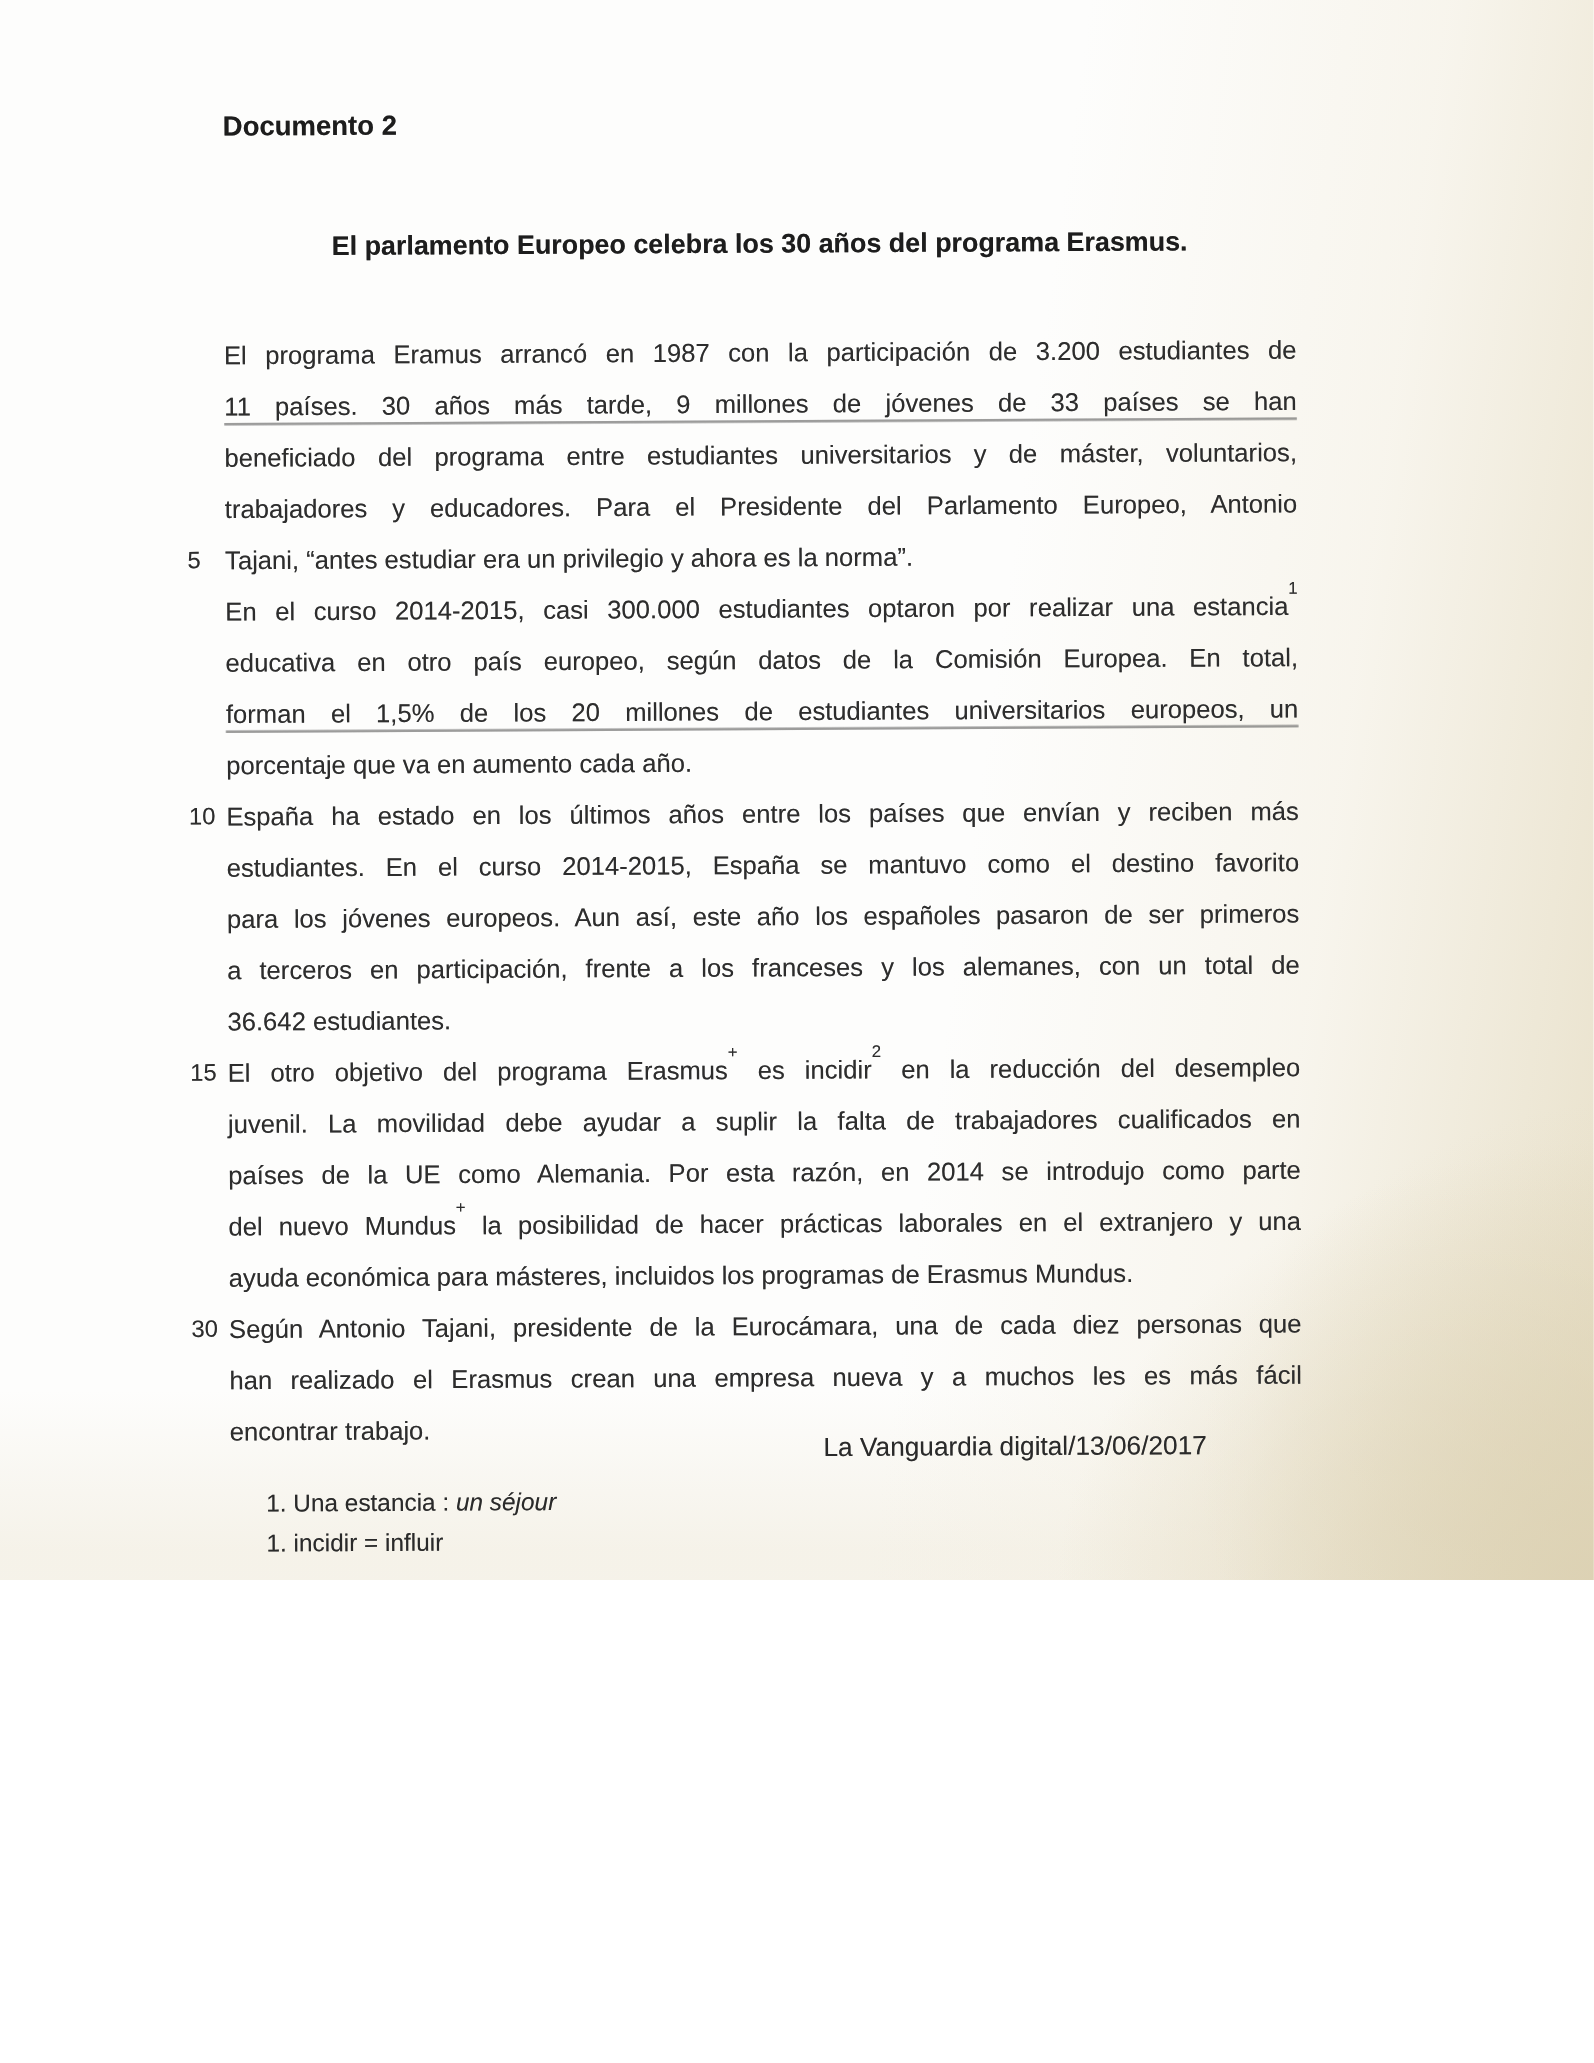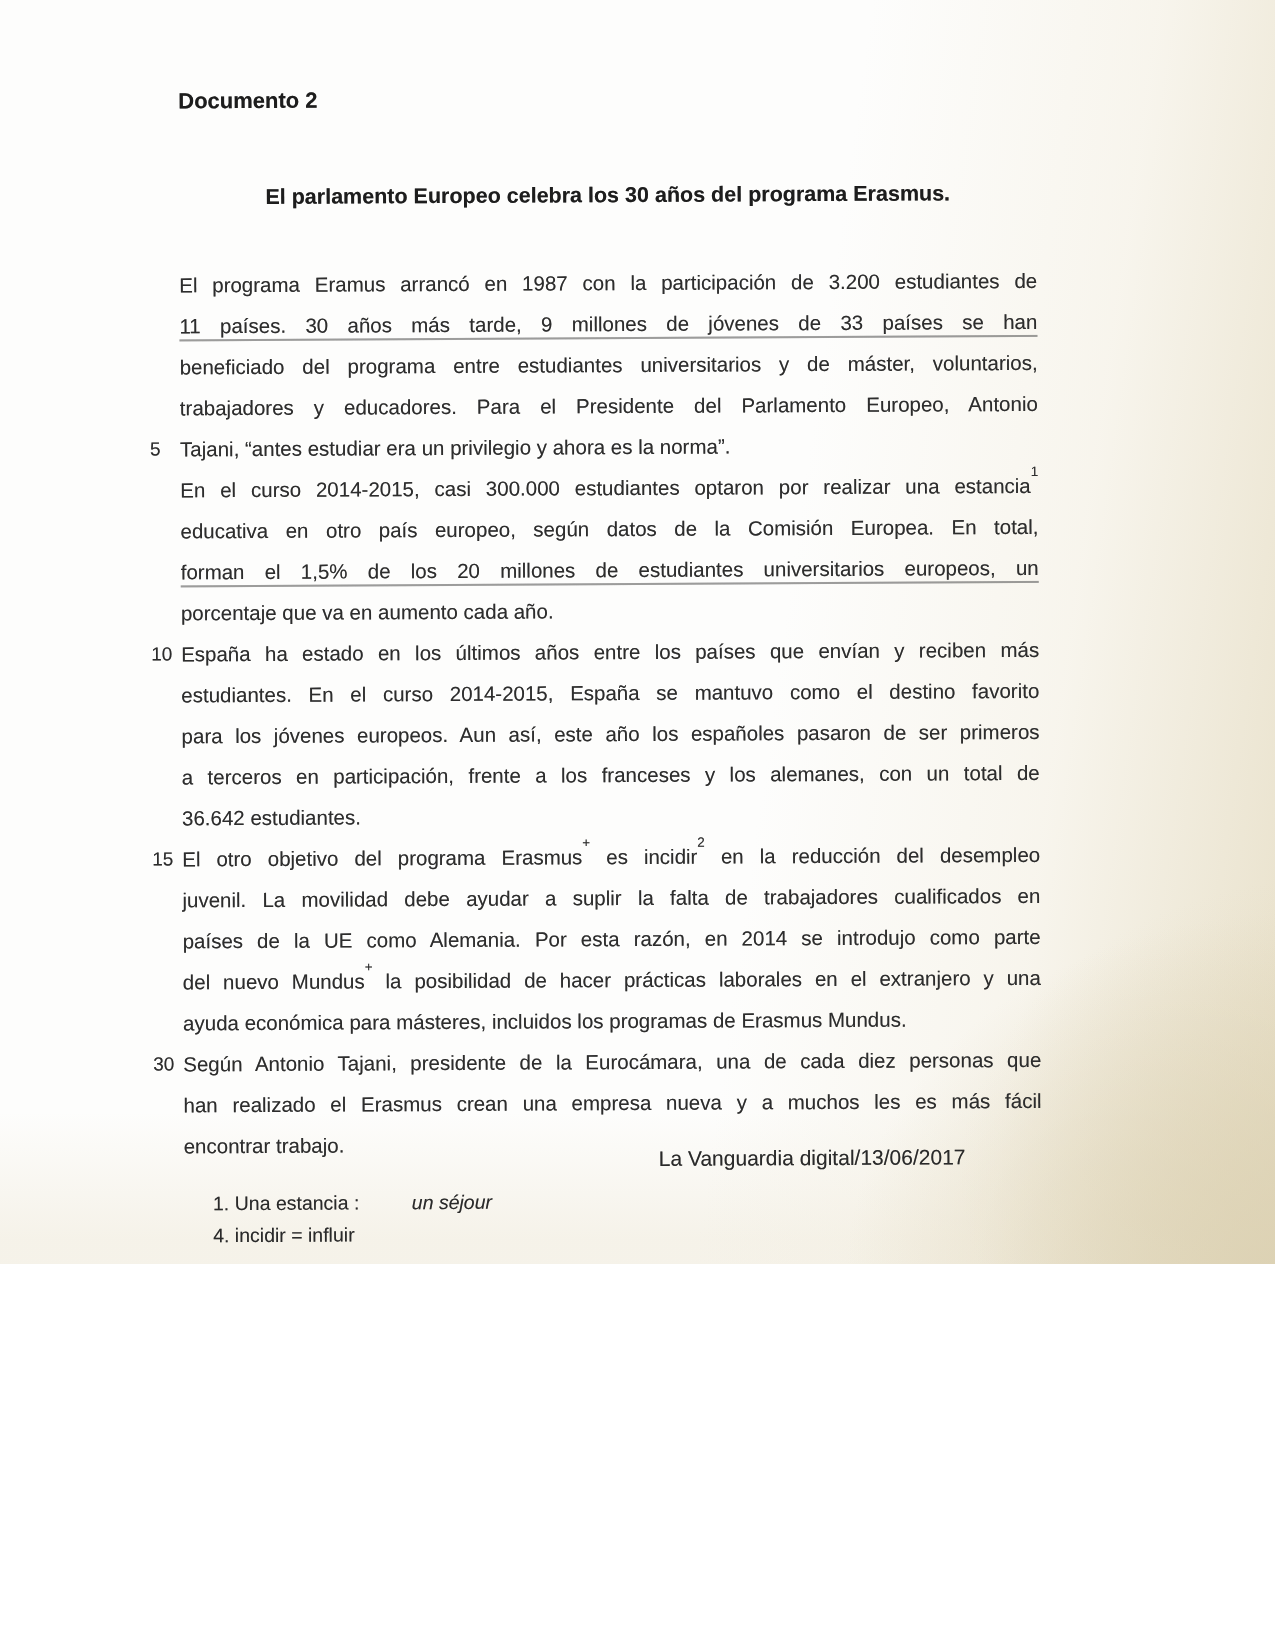--- a/index.html
+++ b/index.html
@@ -58,21 +58,21 @@
     position:absolute;left:656px;top:1147px;
     font-size:21px;color:#2a2a2a;
     text-shadow:0 0 0.5px rgba(45,45,45,0.45);
   }
   .footnotes{
     position:absolute;left:210px;top:1189px;
     font-size:19.5px;color:#2a2a2a;
     text-shadow:0 0 0.4px rgba(45,45,45,0.4);
   }
   .footnote{height:32px;line-height:24px;}
-  .fn-italic{font-style:italic;margin-left:47px;}
+  .fn-italic{font-style:italic;}
   .footer-page{
     position:absolute;left:632px;top:1497px;
     font-size:20px;color:#4b473c;
   }
   .footer-code{
     position:absolute;left:948px;top:1493px;
     font-size:20px;color:#4b473c;letter-spacing:0.5px;
   }
 </style>
 </head>
@@ -107,20 +107,20 @@
       <div class="line"><span class="num"></span><span>ayuda económica para másteres, incluidos los programas de Erasmus Mundus.</span></div>
       <div class="line j"><span class="num">30</span><span>Según Antonio Tajani, presidente de la Eurocámara, una de cada diez personas que</span></div>
       <div class="line j"><span class="num"></span><span>han realizado el Erasmus crean una empresa nueva y a muchos les es más fácil</span></div>
       <div class="line"><span class="num"></span><span>encontrar trabajo.</span></div>
     </div>
 
     <div class="attribution">La Vanguardia digital/13/06/2017</div>
 
     <div class="footnotes">
       <div class="footnote"><span>1. Una estancia : </span><span class="fn-italic">un séjour</span></div>
-      <div class="footnote"><span>4. incidir = influir</span><span class="fn-italic"></span></div>
+      <div class="footnote"><span>1. incidir = influir</span><span class="fn-italic"></span></div>
     </div>
 
     <div class="footer-page">4/ 9</div>
     <div class="footer-code">18ES2GEG11</div>
 
   </div>
 </div>
 
 </body></html>

